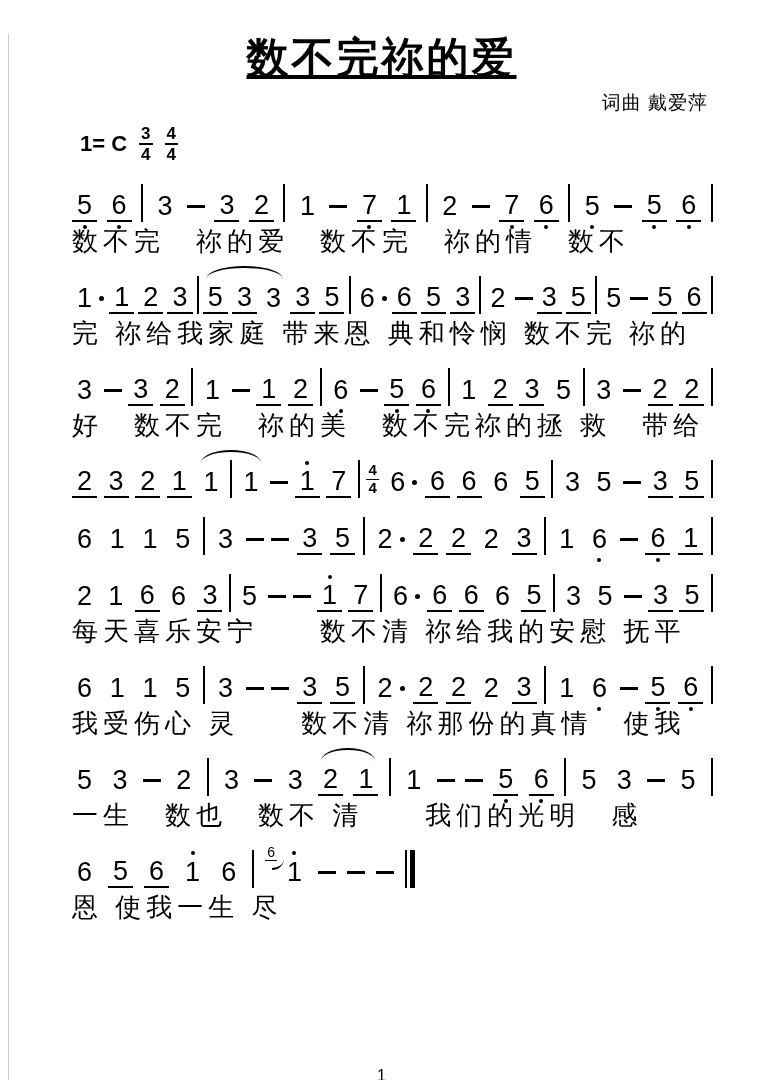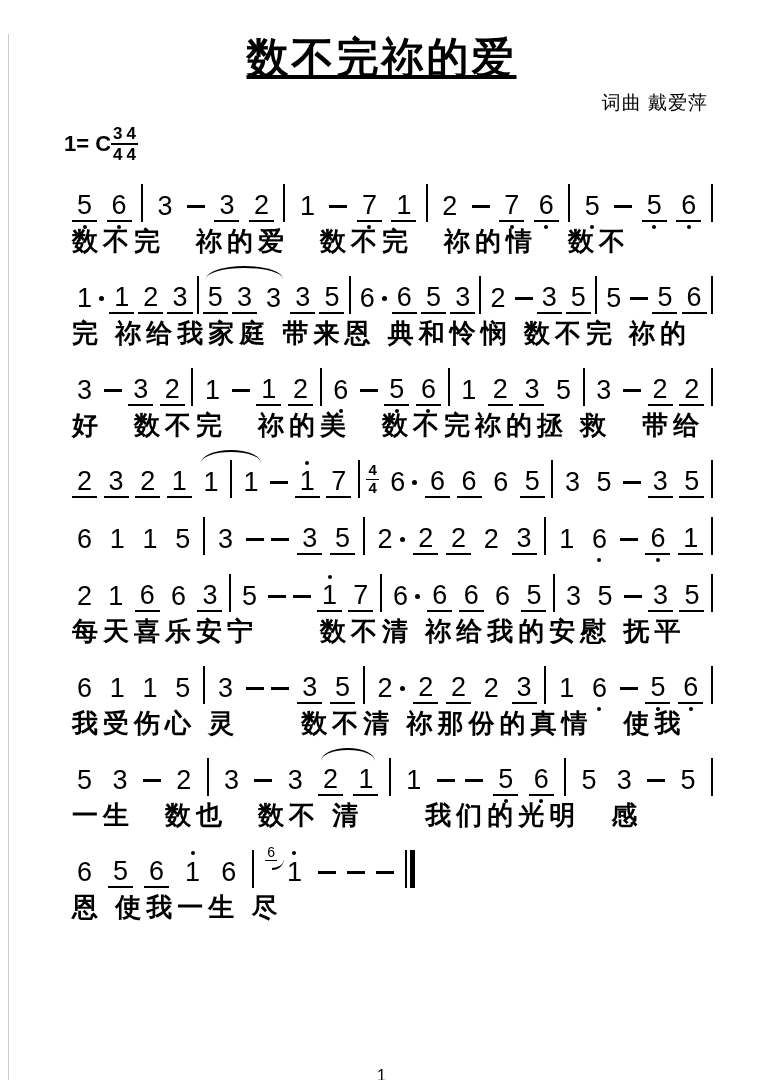--- a/index.html
+++ b/index.html
@@ -2,21 +2,21 @@
 <html><head>
 <meta charset="utf-8">
 <style>
   html,body { margin:0; padding:0; background:#ffffff; }
   body { width:763px; height:1080px; font-family:"Liberation Sans", sans-serif; color:#000; overflow:hidden; }
   .page { position:relative; width:763px; height:1080px; background:#fff; }
   .edge-line { position:absolute; left:8px; top:0; width:1px; height:1080px; background:#cccccc; }
 
   .title { margin:34px 0 0 0; text-align:center; font-size:42px; font-weight:bold; letter-spacing:3px; line-height:1.15;text-decoration:underline; }
   .credit { text-align:right; margin:8px 55px 0 0; font-size:19px; font-weight:normal; letter-spacing:1px; }
-  .keysig { margin:6px 0 0 64px; height:44px; display:flex; align-items:center; gap:0; font-size:22px; font-weight:bold; }
+  .keysig { margin:6px 0 0 80px; height:44px; display:flex; align-items:center; gap:12px; font-size:22px; font-weight:bold; }
   .frac { display:inline-flex; flex-direction:column; align-items:center; font-size:17px; line-height:1.15; font-weight:bold; }
   .frac .num { border-bottom:2px solid #000; padding:0 2px; }
   .frac .den { padding:0 2px; }
 
   .score { margin:6px 50px 0 72px; width:641px; }
   .system { margin-bottom:7px; }
   .noterow { position:relative; display:flex; justify-content:space-between; align-items:flex-end; height:50px; }
   .noterow.loose { justify-content:flex-start; gap:11px; }
 
   .tok { position:relative; display:inline-flex; align-items:flex-end; }
@@ -35,21 +35,21 @@
   .tok.timesig { display:inline-flex; flex-direction:column; align-items:center; font-size:15px; font-weight:bold; line-height:1.1; margin-bottom:2px; }
   .timesig .tnum { border-bottom:1.5px solid #000; padding:0 2px; }
   .timesig .tden { padding:0 2px; }
 
   .tok.gracewrap { margin-bottom:27px; margin-right:-6px; }
   .gracewrap .gd { font-size:14px; line-height:15px; border-bottom:1.5px solid #000; padding:0 2px; font-weight:500; }
   .gracewrap .gslur { position:absolute; left:60%; bottom:-9px; width:12px; height:9px; border-bottom:2px solid #000; border-bottom-right-radius:100% 100%; }
 
   .arc { position:absolute; top:2px; height:11px; border-top:2px solid #000; border-radius:50% 50% 0 0 / 100% 100% 0 0; }
 
-  .lyrow { margin-top:3px; height:32px; font-size:26px; letter-spacing:5px; white-space:pre; font-weight:700; line-height:32px; }
+  .lyrow { margin-top:3px; height:32px; font-size:26px; letter-spacing:5px; white-space:pre; font-weight:400; line-height:32px; }
 
   .pageno { position:absolute; left:0; right:0; top:1033px; text-align:center; font-size:16px; }
 </style>
 </head>
 <body>
 
 <div class="page">
   <div class="edge-line"></div>
 
   <h1 class="title">数不完祢的爱</h1>

